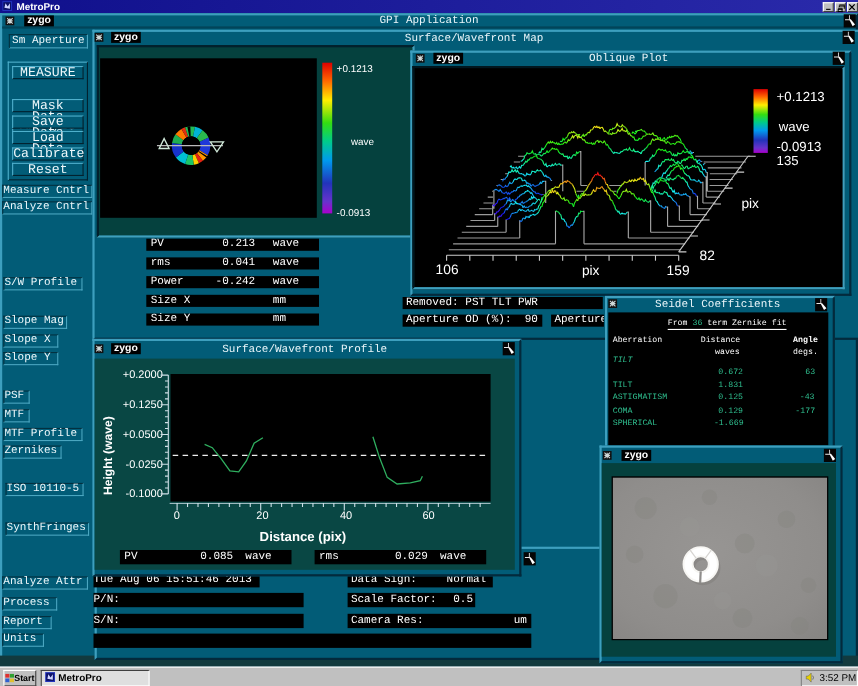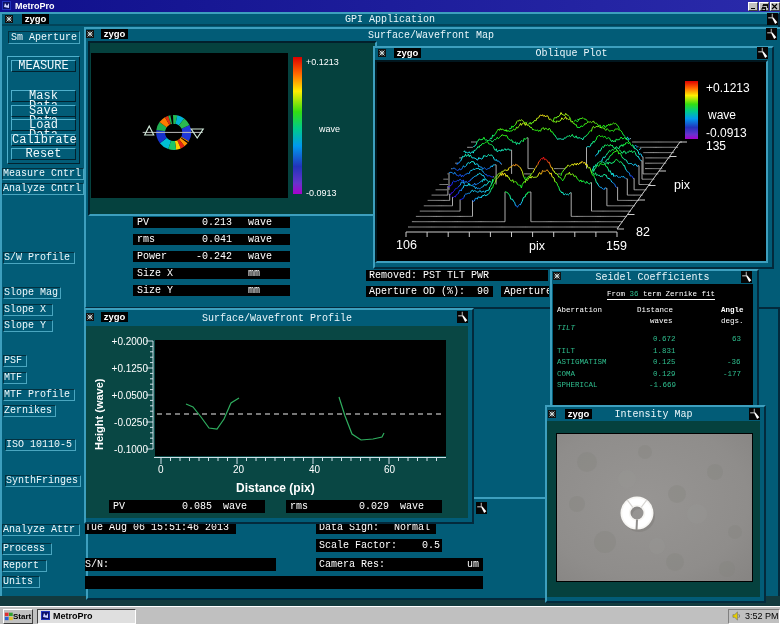--- a/index.html
+++ b/index.html
@@ -418,24 +418,25 @@
 <text x="297" y="127" fill="#fff" font-family="Liberation Sans" font-size="12.5">pix</text>
 </svg></div>
 
 <div class="win" style="left:86px;top:497px;width:463px;height:99px;"></div>
 <div class="hammer" style="left:476px;top:502px;"><svg width="11" height="12" viewBox="0 0 11 12">
   <path d="M4.8 0.8 L5.6 0.8 L5.6 4.6 L4.8 4.6 Z" fill="#e8e8e8"></path>
   <path d="M1.2 4.4 L5.6 4.4 L5.6 5.3 L1.2 5.3 Z" fill="#e8e8e8"></path>
   <path d="M4.9 4.6 L6.4 4.6 L10.3 9.3 L8.1 10.9 Z" fill="#ffffff"></path>
       </svg></div>
 <div class="bf" style="left:85px;top:521px;width:151px;height:13px;line-height:13px;">Tue Aug 06 15:51:46 2013</div>
+<div class="bf" style="left:85px;top:539px;width:191px;height:13px;line-height:13px;">P/N:</div>
 <div class="bf" style="left:85px;top:558px;width:191px;height:13px;line-height:13px;">S/N:</div>
 <div class="bf" style="left:85px;top:576px;width:398px;height:13px;line-height:13px;"></div>
-<div class="bf" style="left:316px;top:521px;width:120px;height:13px;line-height:13px;"><b style="left:3px;">Data Sign:</b><b style="right:6px;">Normal</b></div>
-<div class="bf" style="left:316px;top:539px;width:126px;height:13px;line-height:13px;"><b style="left:3px;">Scale Factor:</b><b style="right:2px;">0.5</b></div>
+<div class="bf" style="left:316px;top:521px;width:132px;height:13px;line-height:13px;"><b style="left:3px;">Data Sign:</b><b style="right:6px;">Normal</b></div>
+<div class="bf" style="left:316px;top:539px;width:116px;height:13px;line-height:13px;"><b style="left:3px;">Scale Factor:</b><b style="right:2px;">0.5</b></div>
 <div class="bf" style="left:316px;top:558px;width:167px;height:13px;line-height:13px;"><b style="left:3px;">Camera Res:</b><b style="right:4px;">um</b></div>
 
 <div class="win" style="left:84px;top:308px;width:386px;height:212px;"></div>
 <div class="abs" style="left:86px;top:326px;width:382px;height:192px;background:#094744;"></div>
 <div class="xbox" style="left:86px;top:313px;"><svg width="8" height="8">
         <path d="M1.5 1.5 L6.5 6.5 M6.5 1.5 L1.5 6.5 M1.5 4 H6.5 M4 1.5 V6.5" stroke="#cfd8d8" stroke-width="1"></path>
       </svg></div>
 <div class="zygo" style="left:101px;top:312px;">zygo</div>
 <div class="ttext" style="left:84px;top:313px;width:386px;">Surface/Wavefront Profile</div>
 <div class="hammer" style="left:457px;top:311px;"><svg width="11" height="12" viewBox="0 0 11 12">
@@ -493,34 +494,33 @@
   <div class="abs" style="left:168px;top:22px;font-weight:bold;">Angle</div>
   <div class="abs" style="left:97px;top:33px;">waves</div>
   <div class="abs" style="left:168px;top:33px;">degs.</div>
   <div class="abs" style="left:4px;top:40px;color:#2fbf8f;white-space:pre;font-style:italic;">TILT</div>
   <div class="abs" style="left:100px;top:51px;color:#2fbf8f;">0.672</div>
   <div class="abs" style="left:179px;top:51px;color:#2fbf8f;">63</div>
   <div class="abs" style="left:4px;top:63px;color:#2fbf8f;">TILT</div>
   <div class="abs" style="left:100px;top:63px;color:#2fbf8f;">1.831</div>
   <div class="abs" style="left:4px;top:74px;color:#2fbf8f;">ASTIGMATISM</div>
   <div class="abs" style="left:100px;top:74px;color:#2fbf8f;">0.125</div>
-  <div class="abs" style="left:174px;top:74px;color:#2fbf8f;">-36</div>
+  <div class="abs" style="left:174px;top:74px;color:#2fbf8f;">-43</div>
   <div class="abs" style="left:4px;top:86px;color:#2fbf8f;">COMA</div>
   <div class="abs" style="left:100px;top:86px;color:#2fbf8f;">0.129</div>
   <div class="abs" style="left:170px;top:86px;color:#2fbf8f;">-177</div>
   <div class="abs" style="left:4px;top:97px;color:#2fbf8f;">SPHERICAL</div>
   <div class="abs" style="left:96px;top:97px;color:#2fbf8f;">-1.669</div>
 </div>
 
 <div class="win" style="left:545px;top:405px;width:217px;height:194px;"></div>
 <div class="xbox" style="left:548px;top:410px;"><svg width="8" height="8">
         <path d="M1.5 1.5 L6.5 6.5 M6.5 1.5 L1.5 6.5 M1.5 4 H6.5 M4 1.5 V6.5" stroke="#cfd8d8" stroke-width="1"></path>
       </svg></div>
 <div class="zygo" style="left:565px;top:409px;">zygo</div>
-<div class="ttext" style="left:545px;top:409px;width:217px;">Intensity Map</div>
 <div class="hammer" style="left:749px;top:408px;"><svg width="11" height="12" viewBox="0 0 11 12">
   <path d="M4.8 0.8 L5.6 0.8 L5.6 4.6 L4.8 4.6 Z" fill="#e8e8e8"></path>
   <path d="M1.2 4.4 L5.6 4.4 L5.6 5.3 L1.2 5.3 Z" fill="#e8e8e8"></path>
   <path d="M4.9 4.6 L6.4 4.6 L10.3 9.3 L8.1 10.9 Z" fill="#ffffff"></path>
       </svg></div>
 <div class="abs" style="left:547px;top:421px;width:213px;height:176px;background:#05413e;"></div>
 <div class="abs" style="left:556px;top:433px;width:197px;height:149px;background:#000;"></div>
 <div class="abs" style="left:557px;top:434px;width:195px;height:147px;">
   <svg width="195" height="147">
     <defs>

